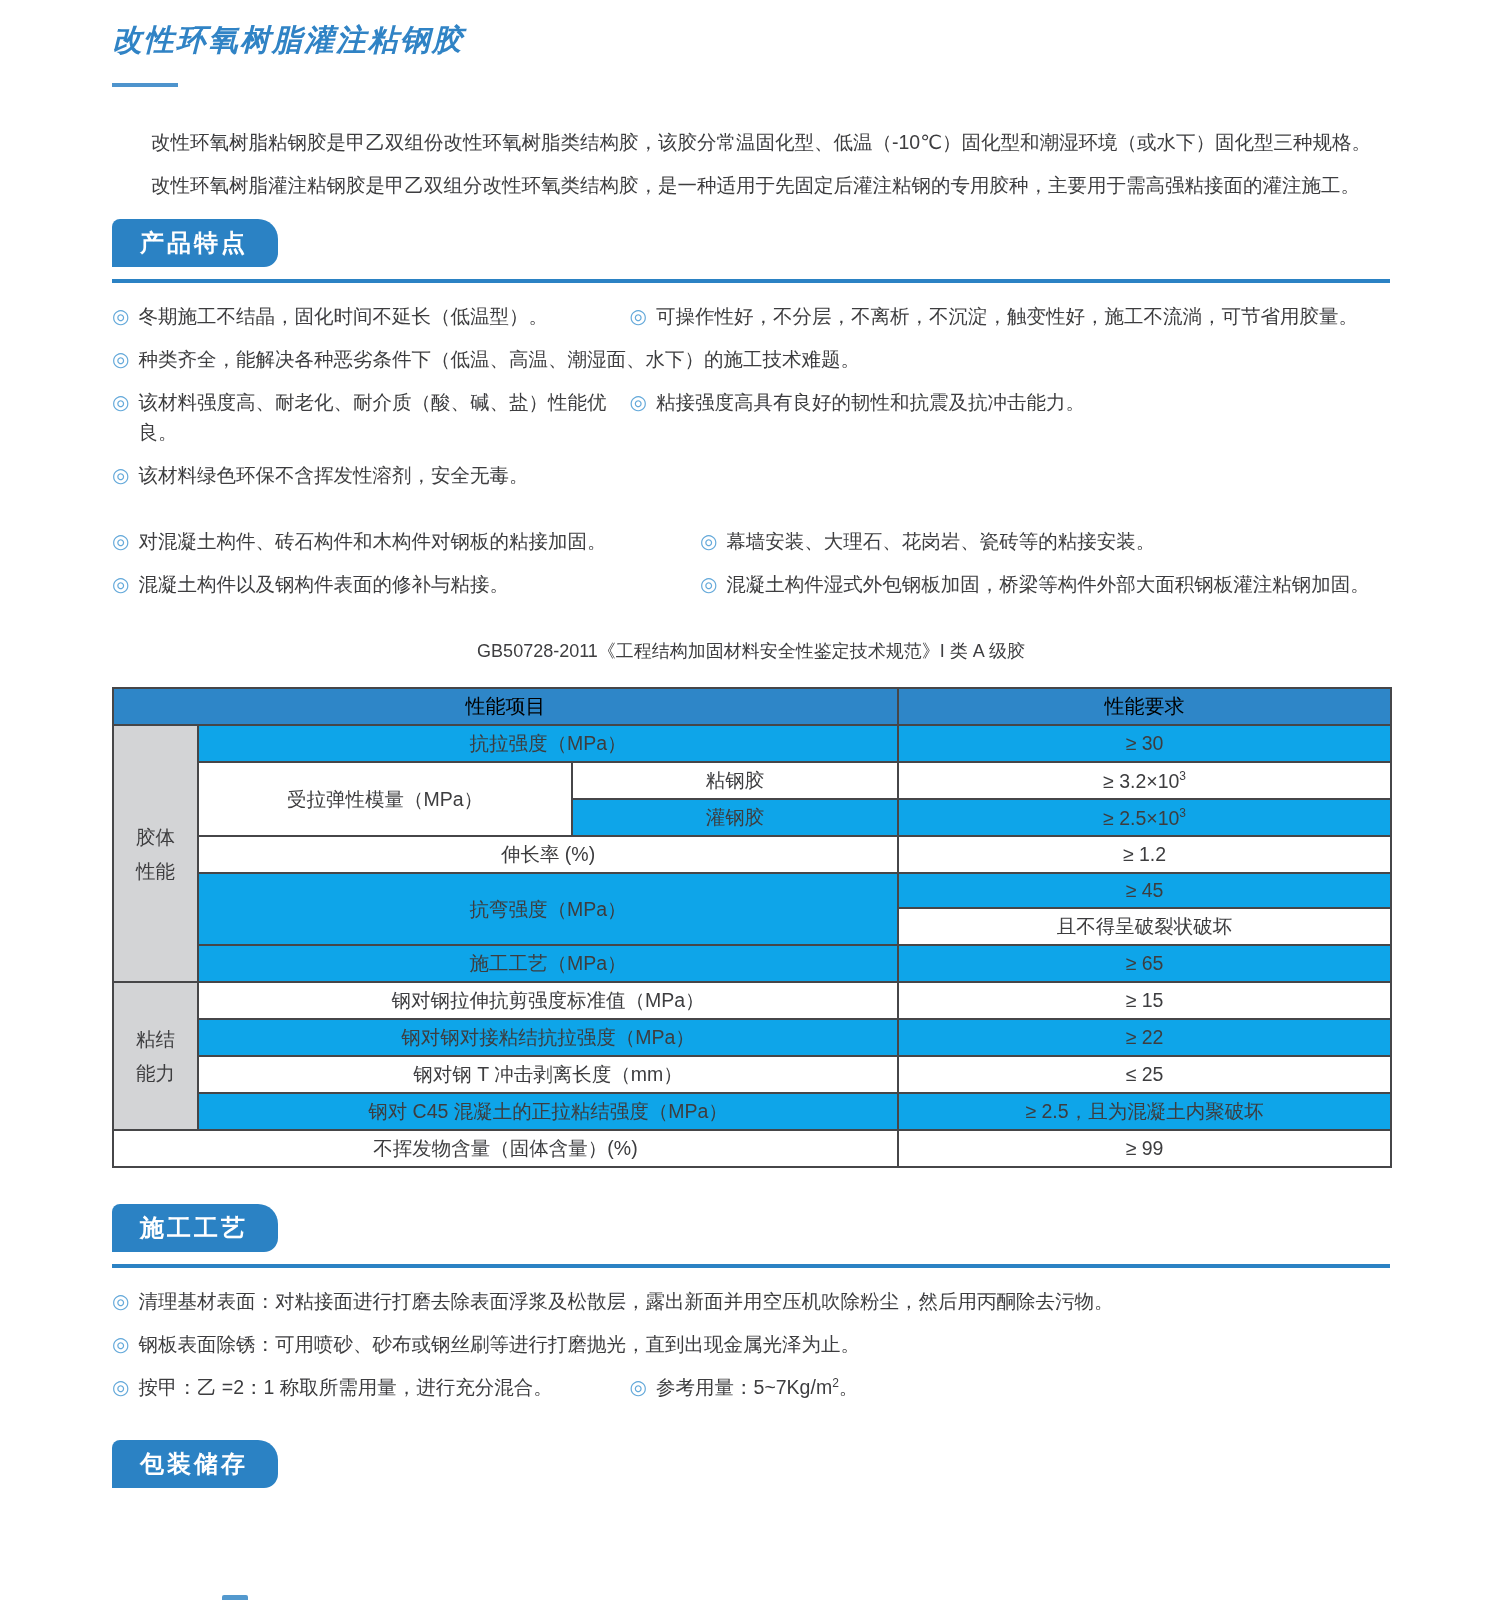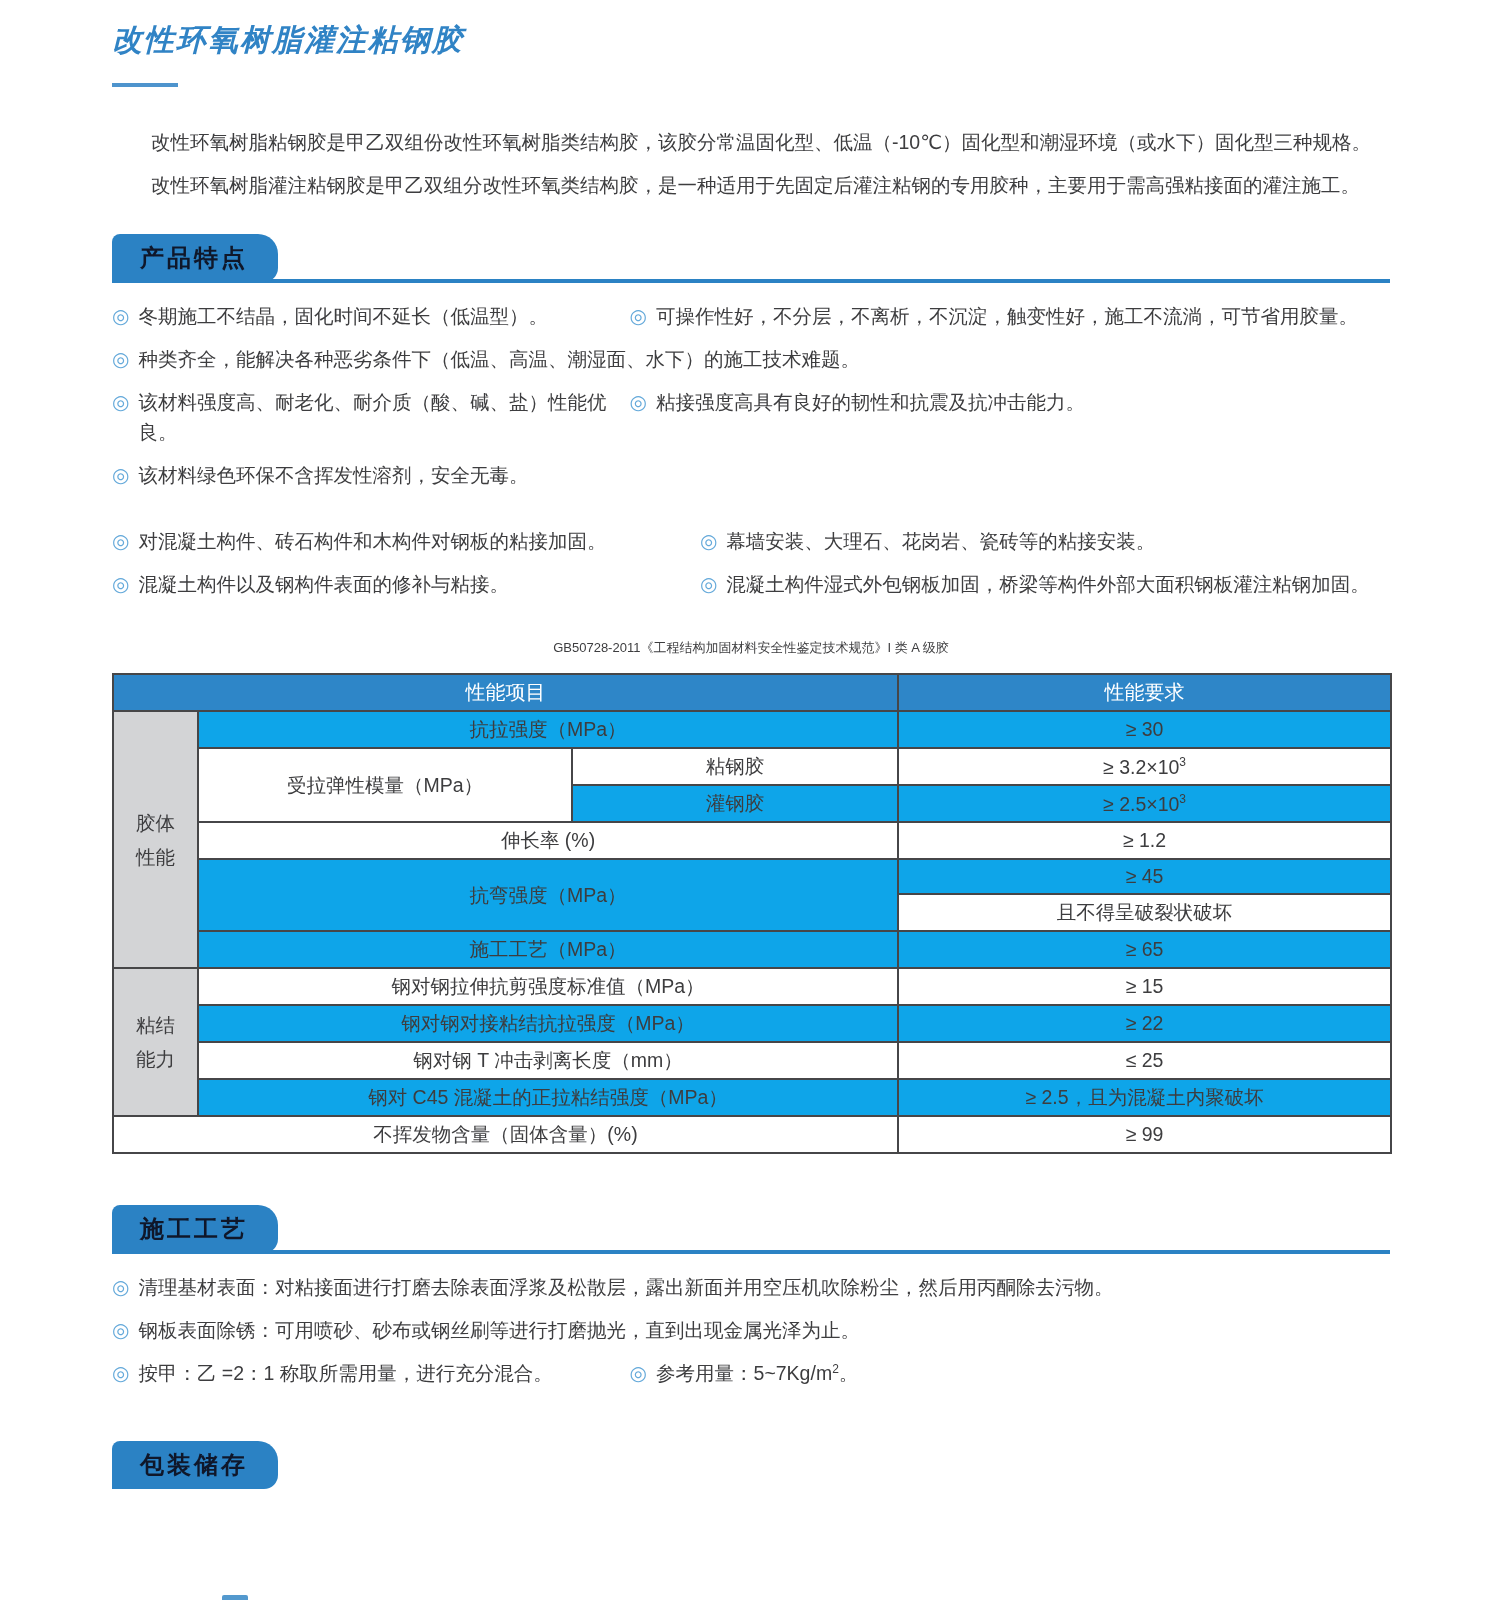--- a/index.html
+++ b/index.html
@@ -35,55 +35,55 @@
   .intro { margin-top: 34px; font-size: 19.5px; line-height: 43px; color: #3d3d3f; }
   .intro p { text-indent: 2em; }
 
   .section { margin-top: 30px; }
   .sec-header { position: relative; height: 46px; }
   .sec-underline {
     position: absolute; left: 0; right: 0; bottom: 0; height: 4px;
     background: #2b82c4;
   }
   .sec-tab {
-    position: absolute; left: 0; bottom: 1px; z-index: 1;
-    background: #2b82c4; color: #0f172a;
+    position: absolute; left: 0; bottom: 16px; z-index: 1;
+    background: #2b82c4; color: #ffffff;
     font-size: 24px; font-weight: bold; letter-spacing: 3px;
     padding: 8px 30px 8px 28px;
     border-radius: 8px 20px 14px 0;
   }
 
   .bullets { margin-top: 18px; }
   .b-row { display: flex; align-items: flex-start; margin-bottom: 13px; }
   .b-item { display: flex; align-items: flex-start; font-size: 19.5px; line-height: 30px; }
   .b-item .b-icon {
     color: #64a9da; font-size: 20px; line-height: 30px;
     margin-right: 9px; flex: 0 0 auto;
   }
   .two-col .b-item.left { flex: 0 0 40.5%; padding-right: 10px; }
   .application .two-col .b-item.left { flex: 0 0 46%; }
   .b-item sup { font-size: 12px; line-height: 1; }
 
   .tbl-caption {
-    margin: 18px 0 16px 0; text-align: center;
-    font-size: 13px; color: #3d3d3f;
+    margin: 18px 0 24px 0; text-align: center;
+    font-size: 18px; color: #3d3d3f;
   }
   table.perf {
     width: 1278px; border-collapse: collapse; table-layout: fixed;
     border: 2px solid #464648;
     font-size: 19.5px;
   }
   table.perf th, table.perf td {
     border: 2px solid #464648;
     text-align: center; vertical-align: middle;
     padding: 4px 8px;
     height: 35px;
   }
   table.perf thead th {
-    background: #2e86c8; color: #ffffff; font-weight: normal;
+    background: #2e86c8; color: #000000; font-weight: normal;
     height: 28px; font-size: 20px;
   }
   td.bg-g { background: #0ea5e9; }
   td.bg-w { background: #ffffff; }
   td.group {
     background: #d3d4d6;
     white-space: pre-line; line-height: 34px;
   }
   table.perf sup { font-size: 12px; }
 

